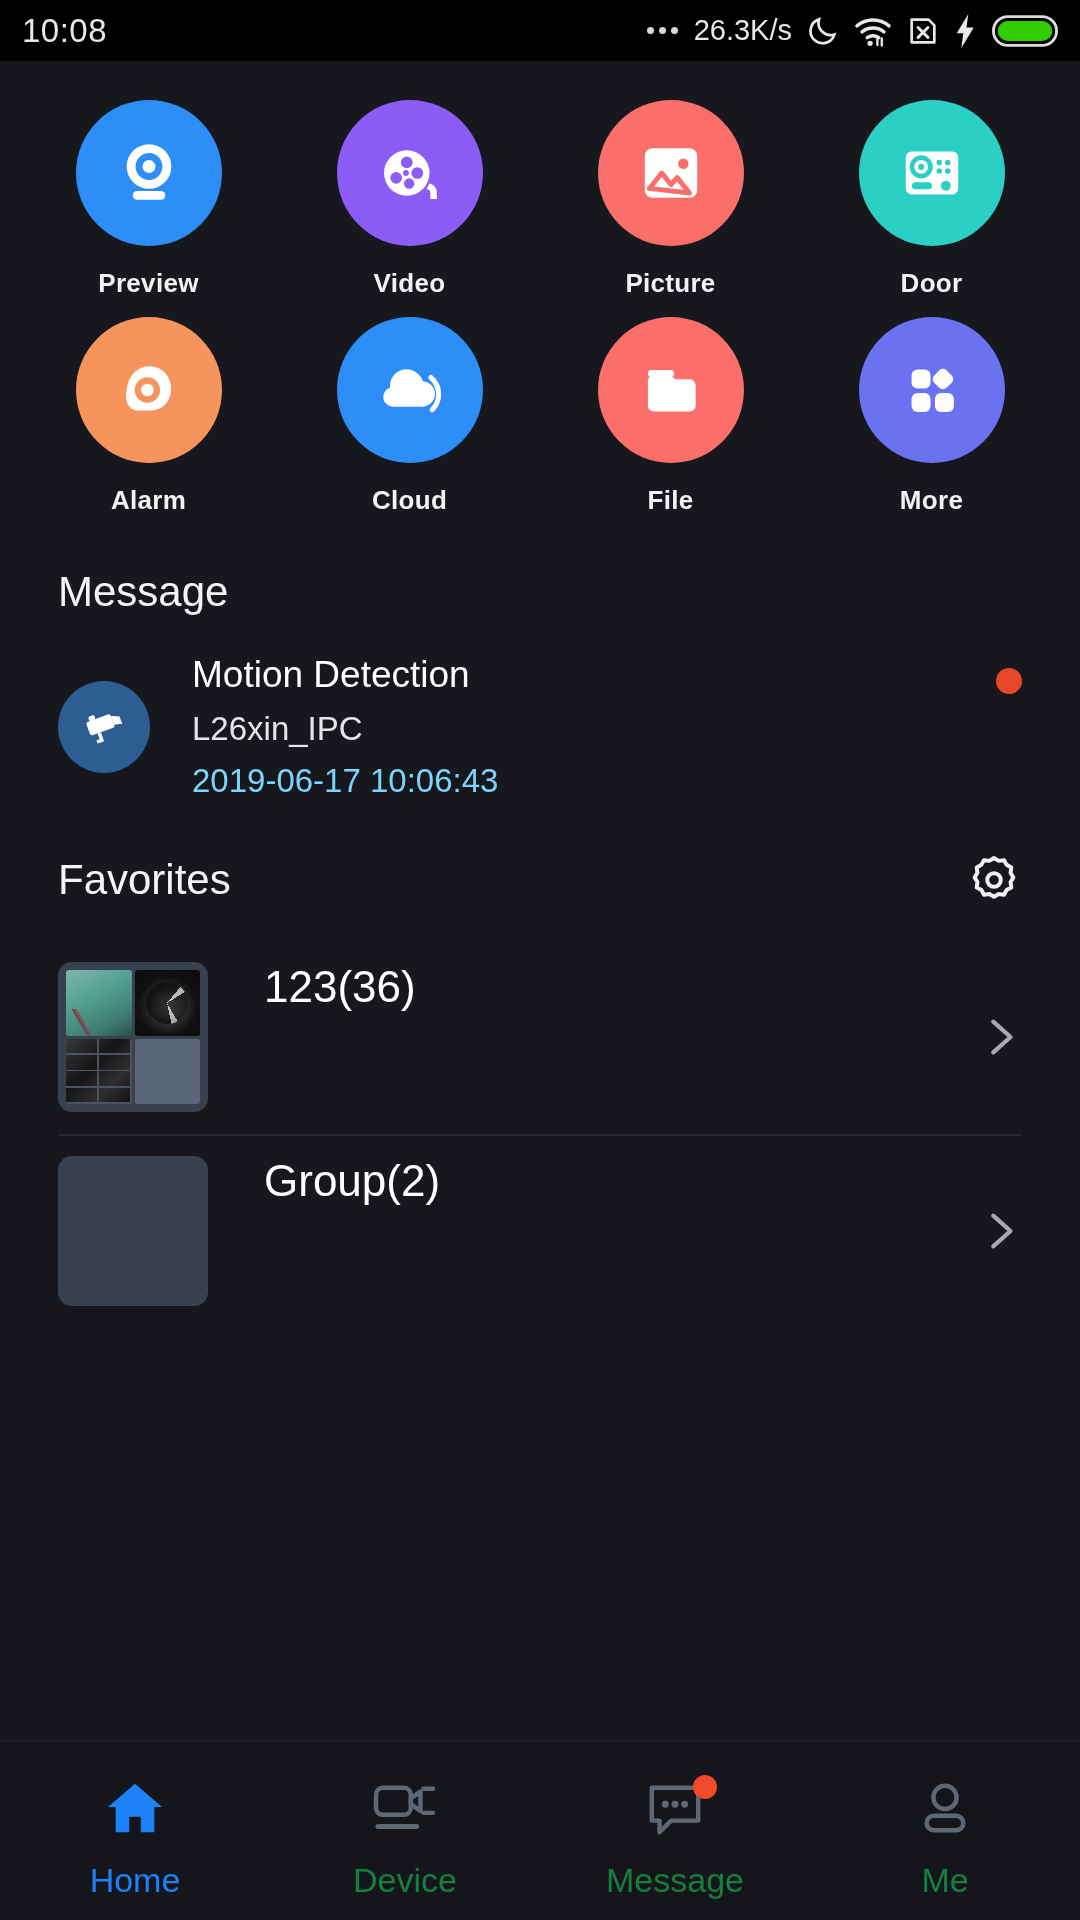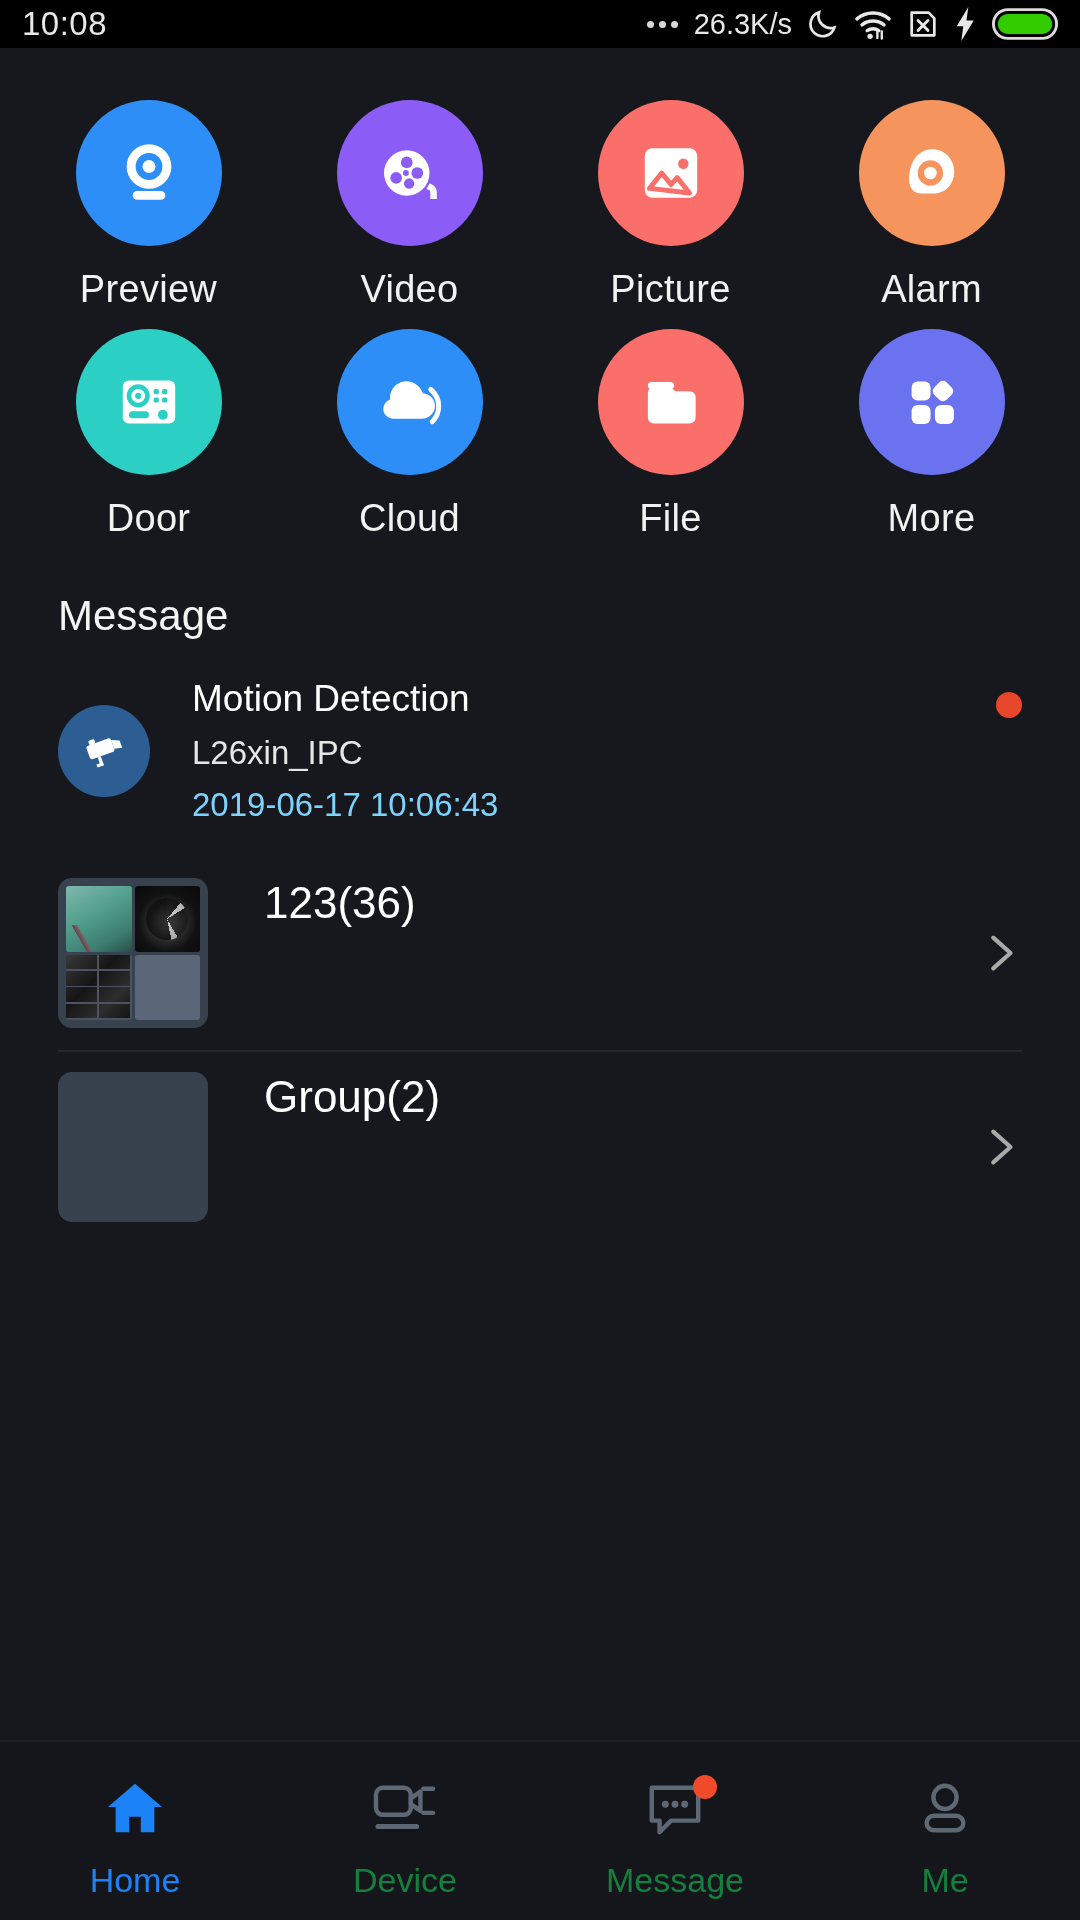--- a/index.html
+++ b/index.html
@@ -6,21 +6,21 @@
   html, body {
     width:1080px; height:1920px;
     background:#16181d;
     font-family:"Liberation Sans", sans-serif;
     overflow:hidden;
   }
   body { position:relative; }
 
   
   .statusbar {
-    height:48px; background:#000; display:flex; align-items:center;
+    height:61px; background:#000; display:flex; align-items:center;
     padding:8px 22px; color:#e8e8e8;gap:8px;
   }
   .sb-time { font-size:33px; letter-spacing:0.5px; }
   .sb-right { margin-left:auto; display:flex; align-items:center; gap:14px; }
   .sb-dots { display:flex; gap:5px; align-items:center; margin-right:2px; }
   .sb-dots i { width:7px; height:7px; border-radius:50%; background:#d8d8d8; display:block; }
   .sb-speed { font-size:29px; }
   .sb-ico { display:flex; align-items:center; }
 
   
@@ -30,21 +30,21 @@
   .grid {
     display:grid; grid-template-columns:repeat(4,1fr);
     padding:42px 18px 0 18px; row-gap:18px;
   }
   .cell { display:flex; flex-direction:column; align-items:center; }
   .circ {
     width:146px; height:146px; border-radius:50%;
     display:flex; align-items:center; justify-content:center;
   }
   .cell-label {
-    margin-top:22px; font-size:38px; color:#f2f2f2; letter-spacing:0.3px;
+    margin-top:22px; font-size:26px; color:#f2f2f2; letter-spacing:0.3px;font-weight:bold;
   }
 
   
   .section-head {
     display:flex; align-items:center;
     padding:0 58px; margin-top:52px;
   }
   .section-title { font-size:42px; color:#f4f4f4; }
   .section-action { margin-left:auto; display:flex; align-items:center; }
 
@@ -215,30 +215,20 @@
 
     <div class="cell">
       <div class="circ" style="background:#fa6f6a">
         <svg width="74" height="74" viewBox="0 0 48 48">
           <rect x="7" y="8" width="34" height="32" rx="5" fill="#fff"></rect>
           <circle cx="32" cy="18" r="3.4" fill="#fa6f6a"></circle>
           <path d="M10 34l8-10 6 7.5 4-4.5 8 10z" fill="none" stroke="#fa6f6a" stroke-width="3.2" stroke-linejoin="round" stroke-linecap="round"></path>
         </svg>
       </div>
       <div class="cell-label">Picture</div>
-    </div>
-
-    <div class="cell">
-      <div class="circ" style="background:#f5945c">
-        <svg width="76" height="76" viewBox="0 0 48 48">
-          <path d="M24 9c8.5 0 14 6.6 14 14.4 0 7.6-5.6 13.6-13 13.6h-7.4C12 37 9.5 33 9.5 27.8 9.5 17 15.5 9 24 9z" fill="#fff"></path>
-          <circle cx="23" cy="24" r="6" fill="none" stroke="#f5945c" stroke-width="4"></circle>
-        </svg>
-      </div>
-      <div class="cell-label">Alarm</div>
     </div>
 
     <div class="cell">
       <div class="circ" style="background:#2ccfc4">
         <svg width="74" height="74" viewBox="0 0 48 48">
           <rect x="7" y="10" width="34" height="28" rx="4" fill="#fff"></rect>
           <circle cx="17" cy="20" r="6" fill="none" stroke="#2ccfc4" stroke-width="3"></circle>
           <circle cx="17" cy="20" r="2" fill="#2ccfc4"></circle>
           <g fill="#2ccfc4">
             <rect x="27" y="15.5" width="3.4" height="3.4" rx="1"></rect>
@@ -247,20 +237,30 @@
             <rect x="32.5" y="21" width="3.4" height="3.4" rx="1"></rect>
           </g>
           <rect x="11" y="30" width="13" height="4.6" rx="2.3" fill="#2ccfc4"></rect>
           <circle cx="33" cy="32.3" r="3.2" fill="#2ccfc4"></circle>
         </svg>
       </div>
       <div class="cell-label">Door</div>
     </div>
 
     <div class="cell">
+      <div class="circ" style="background:#f5945c">
+        <svg width="76" height="76" viewBox="0 0 48 48">
+          <path d="M24 9c8.5 0 14 6.6 14 14.4 0 7.6-5.6 13.6-13 13.6h-7.4C12 37 9.5 33 9.5 27.8 9.5 17 15.5 9 24 9z" fill="#fff"></path>
+          <circle cx="23" cy="24" r="6" fill="none" stroke="#f5945c" stroke-width="4"></circle>
+        </svg>
+      </div>
+      <div class="cell-label">Alarm</div>
+    </div>
+
+    <div class="cell">
       <div class="circ" style="background:#2e8ef7">
         <svg width="80" height="80" viewBox="0 0 48 48">
           <path d="M14 34h17c4.4 0 8-3.4 8-7.6 0-4-3.2-7.3-7.2-7.6C30.3 14.6 26.4 11.5 22 11.5c-5.5 0-10 4.4-10 9.8 0 .4 0 .8.1 1.2-2.5.9-4.1 3.2-4.1 5.9 0 3.1 2.7 5.6 6 5.6z" fill="#fff"></path>
           <path d="M36.5 16.5c3 2.6 4.7 6.1 4.7 10 0 3.6-1.4 6.8-3.9 9.3" fill="none" stroke="#fff" stroke-width="3" stroke-linecap="round"></path>
         </svg>
       </div>
       <div class="cell-label">Cloud</div>
     </div>
 
     <div class="cell">
@@ -302,20 +302,29 @@
       </svg>
     </span>
     <span class="msg-body">
       <span class="msg-title">Motion Detection</span>
       <span class="msg-sub">L26xin_IPC</span>
       <span class="msg-time">2019-06-17 10:06:43</span>
     </span>
     <span class="msg-dot"></span>
   </div>
 
+  <div class="section-head">
+    <span class="section-title">Favorites</span>
+    <span class="section-action">
+      <svg width="56" height="56" viewBox="0 0 24 24">
+        <path d="M12 2.6l2 1.2 2.3-.3 1.1 2 2 1.1-.3 2.3 1.2 2-1.2 2 .3 2.3-2 1.1-1.1 2-2.3-.3-2 1.2-2-1.2-2.3.3-1.1-2-2-1.1.3-2.3-1.2-2 1.2-2-.3-2.3 2-1.1 1.1-2 2.3.3z" fill="none" stroke="#f0f0f0" stroke-width="1.7" stroke-linejoin="round"></path>
+        <circle cx="12" cy="12" r="2.9" fill="none" stroke="#f0f0f0" stroke-width="1.7"></circle>
+      </svg>
+    </span>
+  </div>
 
   <div class="fav-list">
 
     <div class="fav-item">
       <span class="thumb">
         <span class="thumb-grid t4">
           <span class="tile teal"></span>
           <span class="tile fish"></span>
           <span class="tile multi"></span>
           <span class="tile empty"></span>

